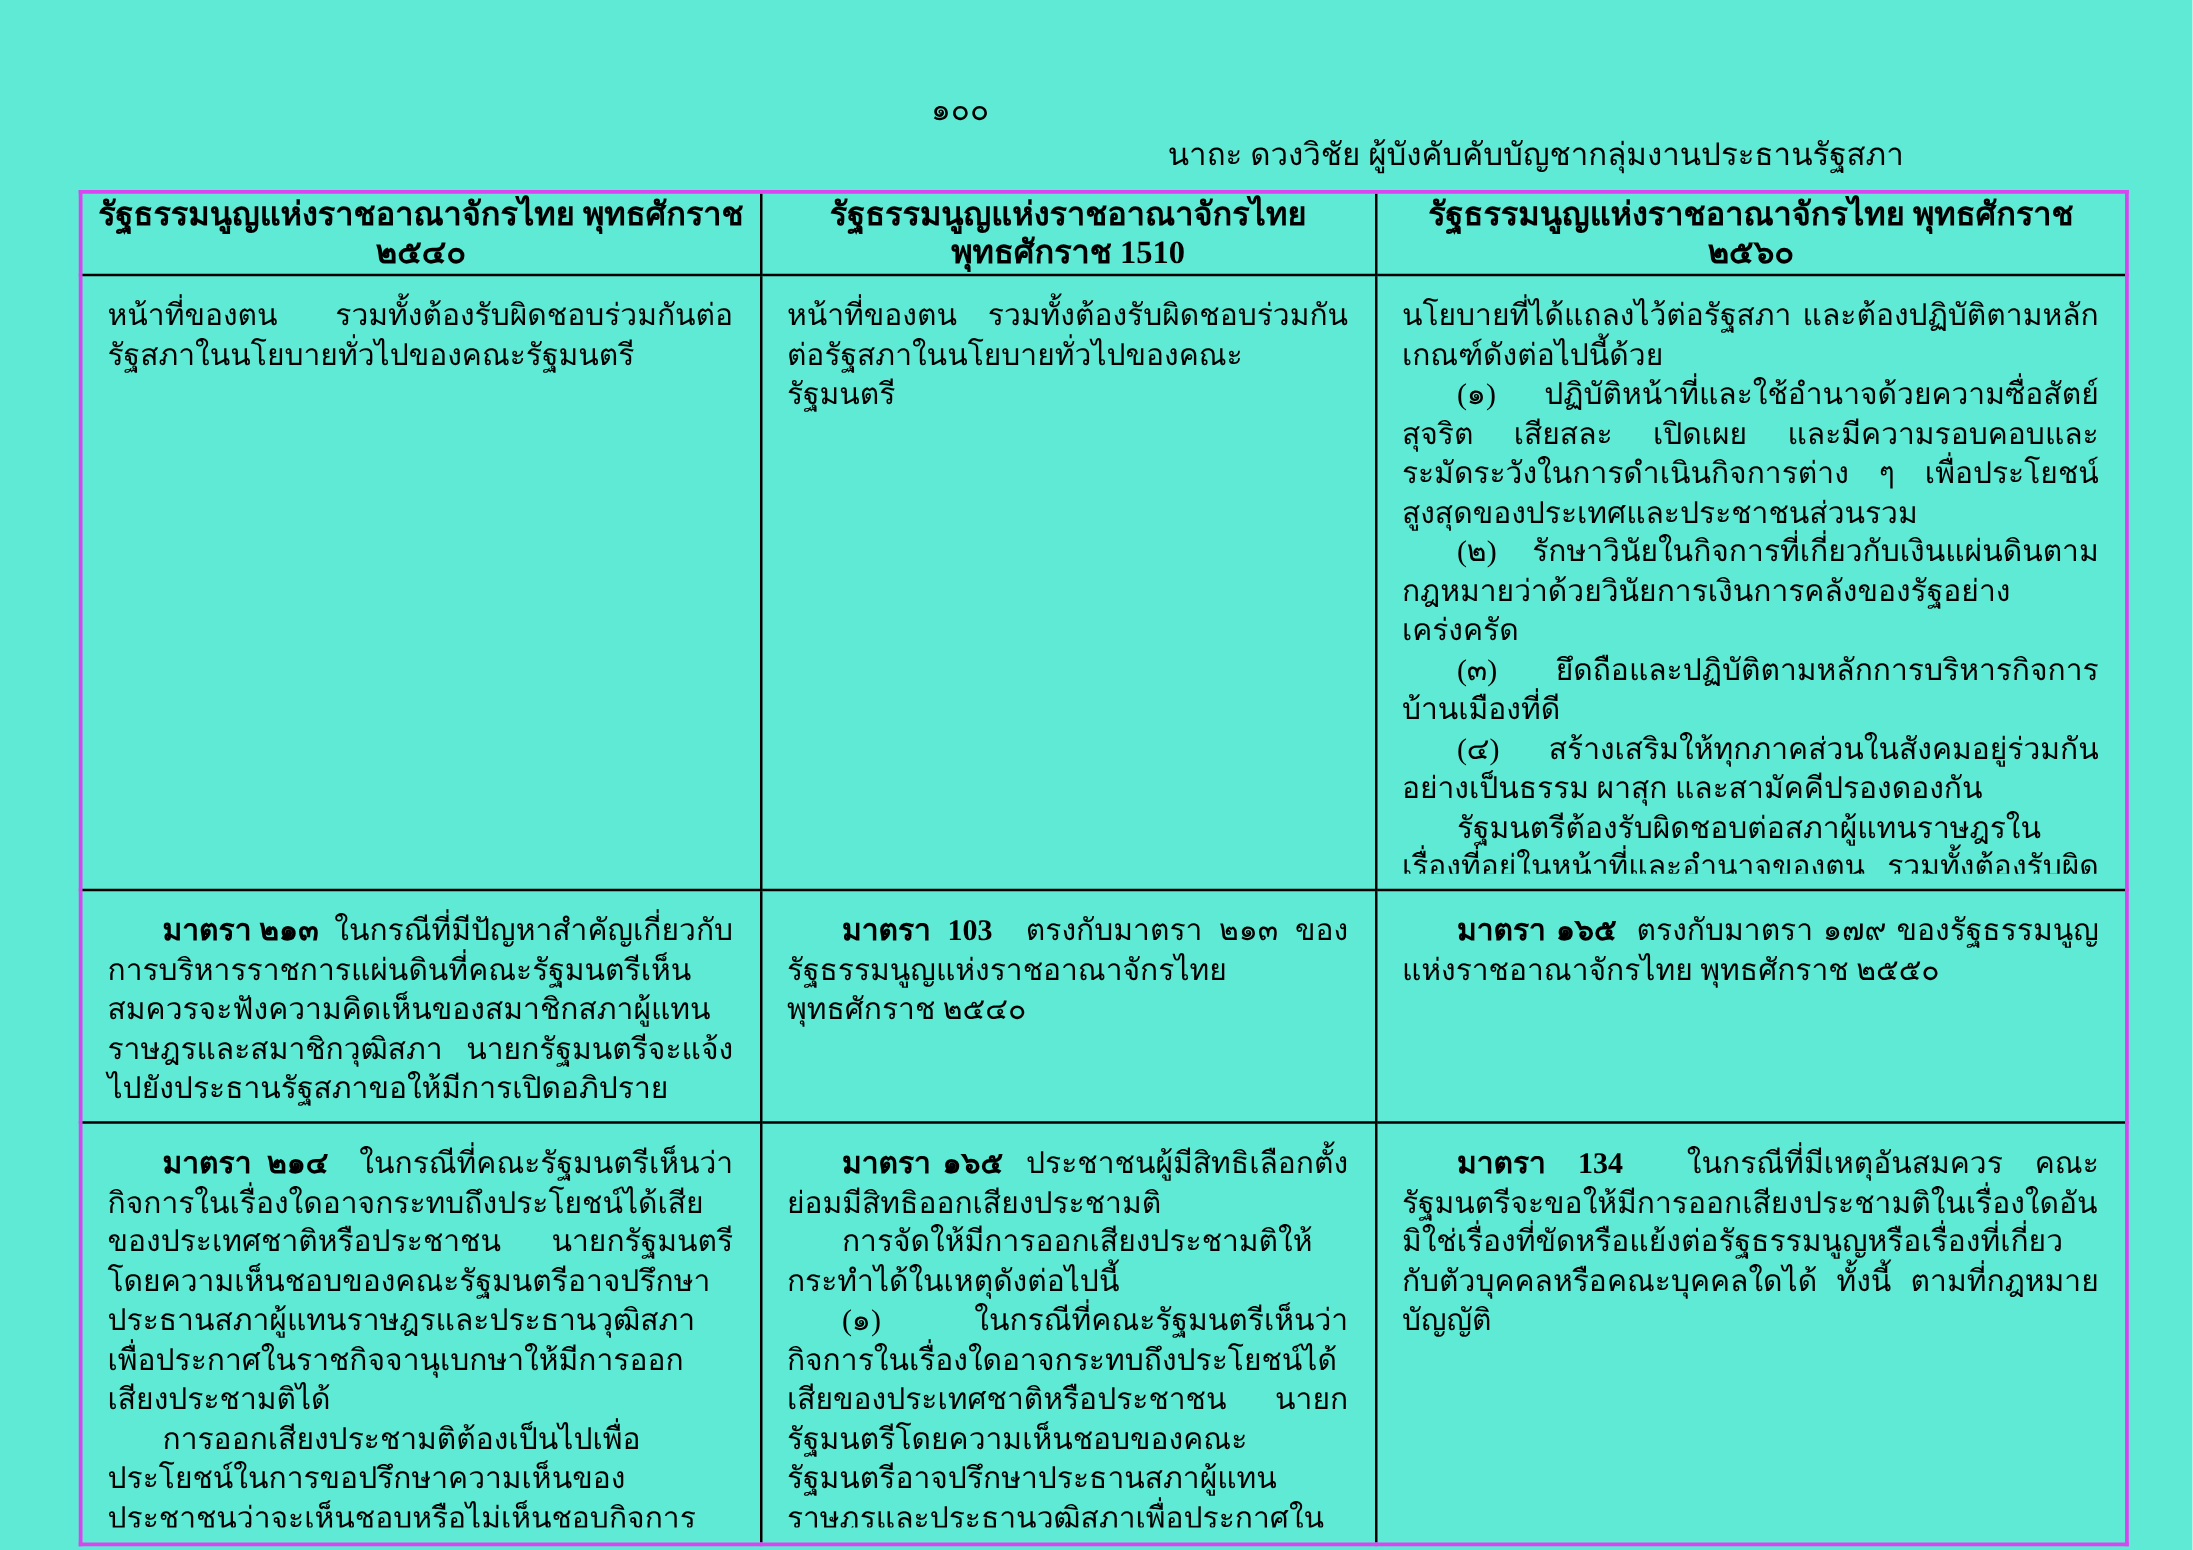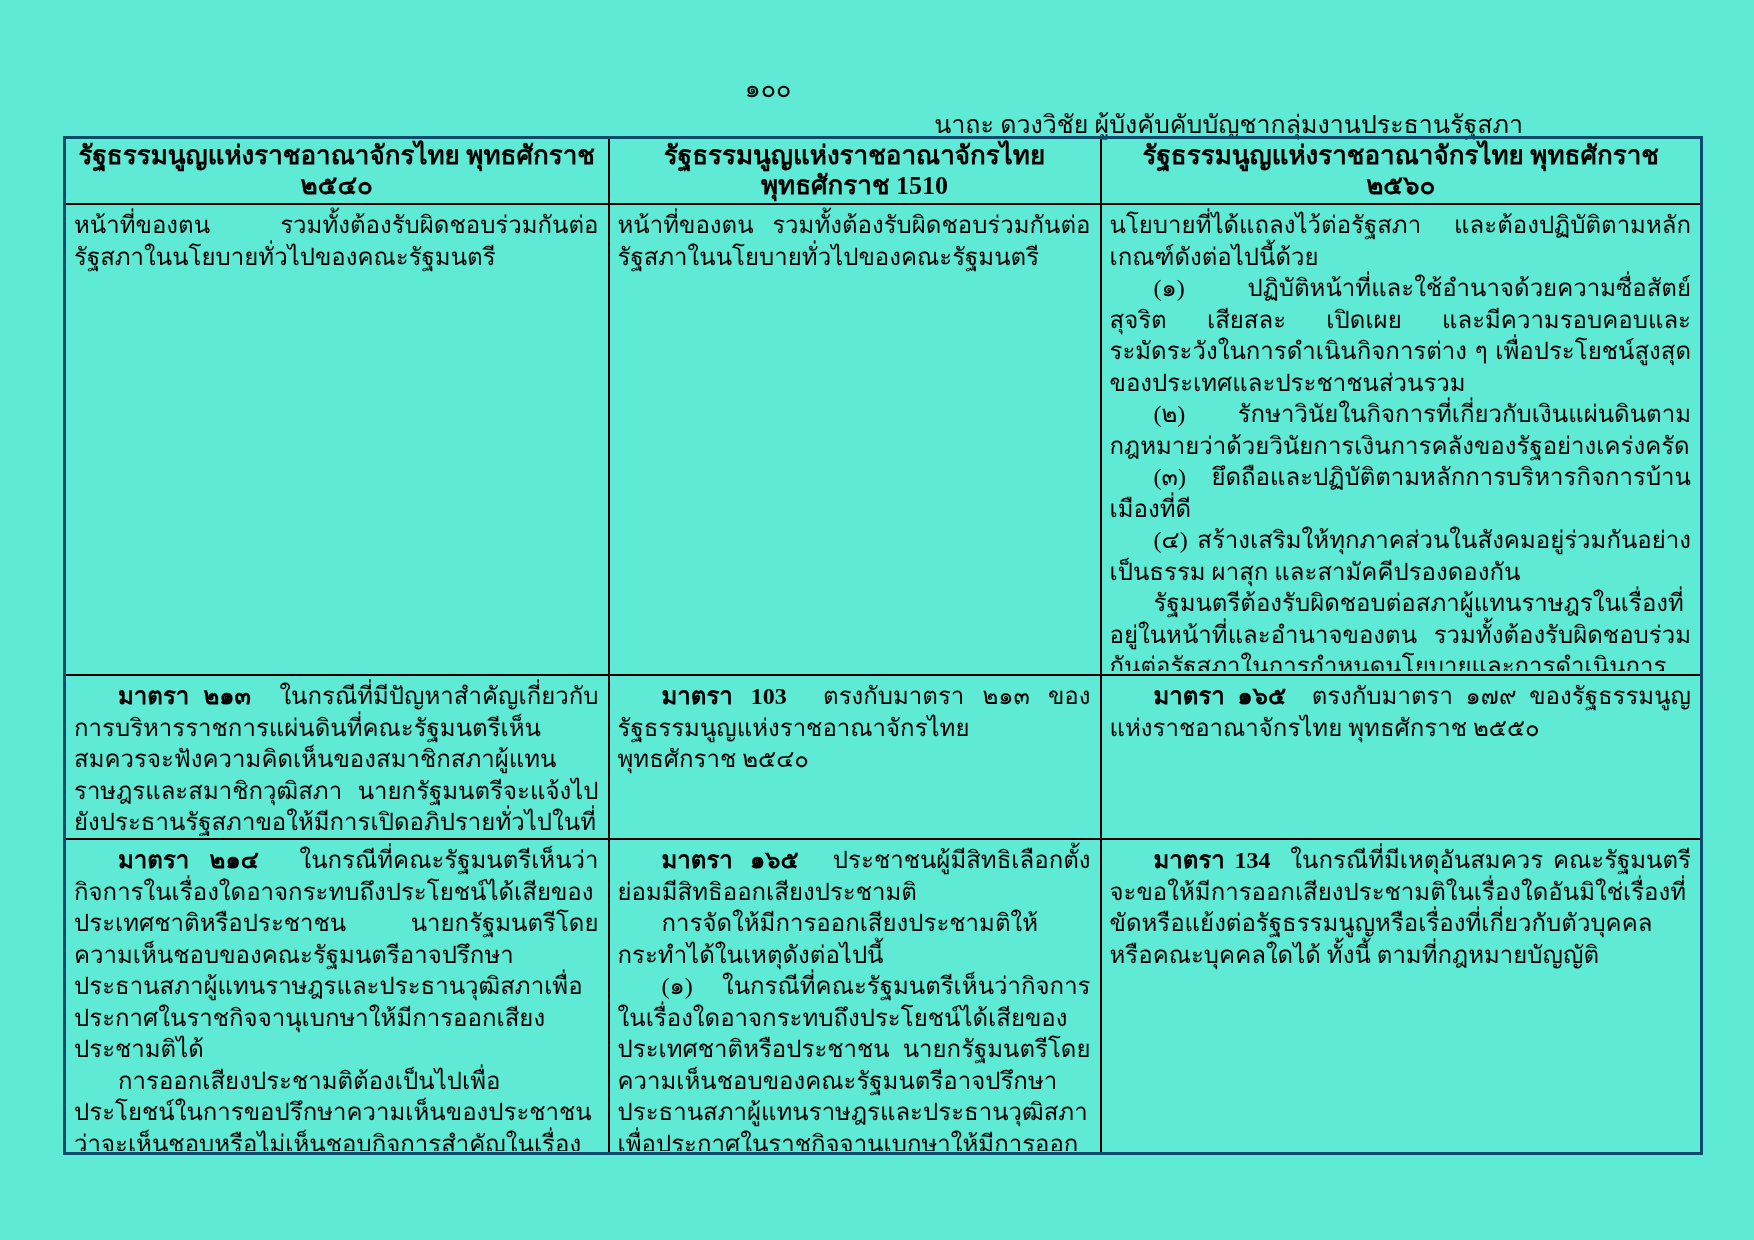--- a/index.html
+++ b/index.html
@@ -33,30 +33,30 @@
     text-align: right;
     font-size: 25px;
     line-height: 34px;
     white-space: nowrap;
     margin-top: 40px;
   }
   
   table.cmp {
     position: absolute;
     left: 63px;
-    top: 136px;
+    top: 152px;
     width: 1637px;
     border-collapse: collapse;
     table-layout: fixed;
-    border: 3px solid #0c4a6e;
+    border: 3px solid #d946ef;
   }
   table.cmp th, table.cmp td {
     border: 2px solid #000;
     vertical-align: top;
-    padding: 0;
+    padding: 12px;
   }
   table.cmp th {
     font-size: 26px;
     font-weight: bold;
     text-align: center;
     vertical-align: middle;
     padding: 2px 4px;
     line-height: 30px;
   }
   tr.hrow  { height: 37px;  }

